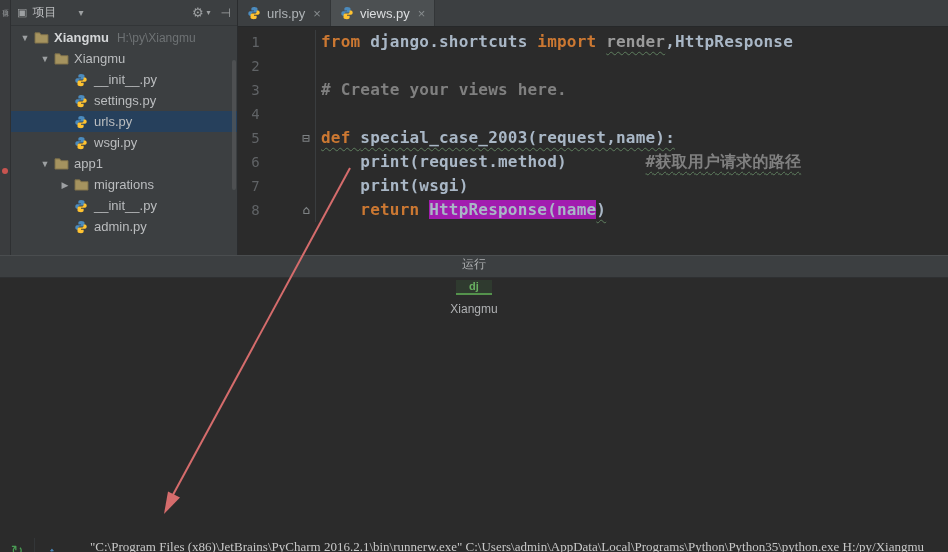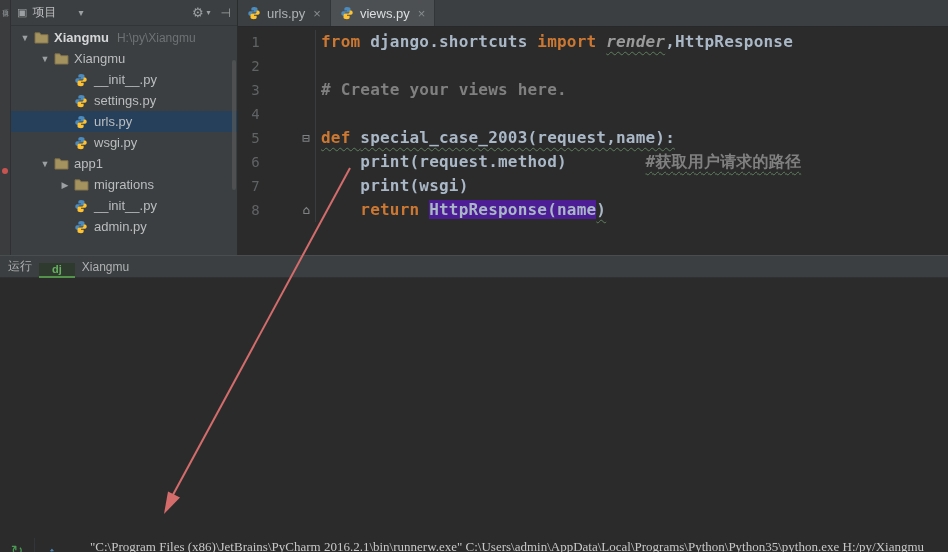--- a/index.html
+++ b/index.html
@@ -37,28 +37,28 @@
   .tab .ticon{display:inline-flex;width:14px;height:14px;}
   #code{position:absolute;top:27px;left:0;right:0;bottom:0;font-family:"DejaVu Sans Mono","Liberation Mono",monospace;
         font-size:16px;font-weight:600;letter-spacing:.2px;padding-top:3px;}
   .cl{height:24px;line-height:24px;white-space:pre;display:flex;}
   .cl .ln{width:16px;flex:none;text-align:right;color:#606366;font-size:14px;font-weight:400;padding-left:6px;}
   .cl .fold{width:50px;flex:none;text-align:right;padding-right:5px;color:#7E8284;font-size:12px;border-right:1px solid #3A3D3F;margin-right:3px;}
   .cl .ct{padding-left:2px;}
   .tok.kw{color:#CC7832;}
   .tok.pl{color:#A9B7C6;}
   .tok.cm{color:#808080;}
-  .tok.un{color:#9B9B9B;font-style:italic;}
+  .tok.un{color:#9B9B9B;}
   .tok.sp{text-decoration:underline wavy #5E7E5E 1px;text-underline-offset:4px;}
-  .tok.hl{background:#4c1d95;}
+  .tok.hl{background:#a21caf;}
   
   #run{position:absolute;left:0;top:255px;right:0;bottom:0;background:#2B2B2B;border-top:1px solid #4A4D4F;}
   .rh{height:21px;background:#3C3F41;border-bottom:1px solid #2E3032;display:flex;align-items:center;padding:0 8px;gap:7px;
-      font-size:12px;color:#AFB1B3;}
-  .dj{background:#2F3A2F;color:#68B060;font-weight:bold;font-size:11px;padding:0 13px;border-radius:0;border-bottom:2px solid #54924C;line-height:13px;margin-top:8px;}
+      font-size:12px;color:#AFB1B3;flex-direction:column;}
+  .dj{background:#2F3A2F;color:#68B060;font-weight:bold;font-size:11px;padding:0 13px;border-radius:0;border-bottom:2px solid #54924C;line-height:13px;}
   .tbar{position:absolute;width:28px;display:flex;flex-direction:column;align-items:center;}
   #tb1{left:3px;top:282px;border-right:1px solid #333638;padding-right:3px;}
   #tb2{left:38px;top:282px;}
   .tbtn{width:24px;height:24px;margin-bottom:6px;display:flex;align-items:center;justify-content:center;
         font-size:15px;border-radius:3px;border:1px solid transparent;cursor:default;flex:none;}
   
   #console{position:absolute;left:90px;top:277px;right:0;bottom:0;overflow:hidden;
            font-family:"Liberation Serif","DejaVu Serif",serif;font-size:13px;color:#C8C8C8;padding-top:4px;}
   .conl{height:19px;line-height:19px;white-space:pre;}
   #arrowsvg{position:absolute;left:0;top:0;pointer-events:none;z-index:50;}

